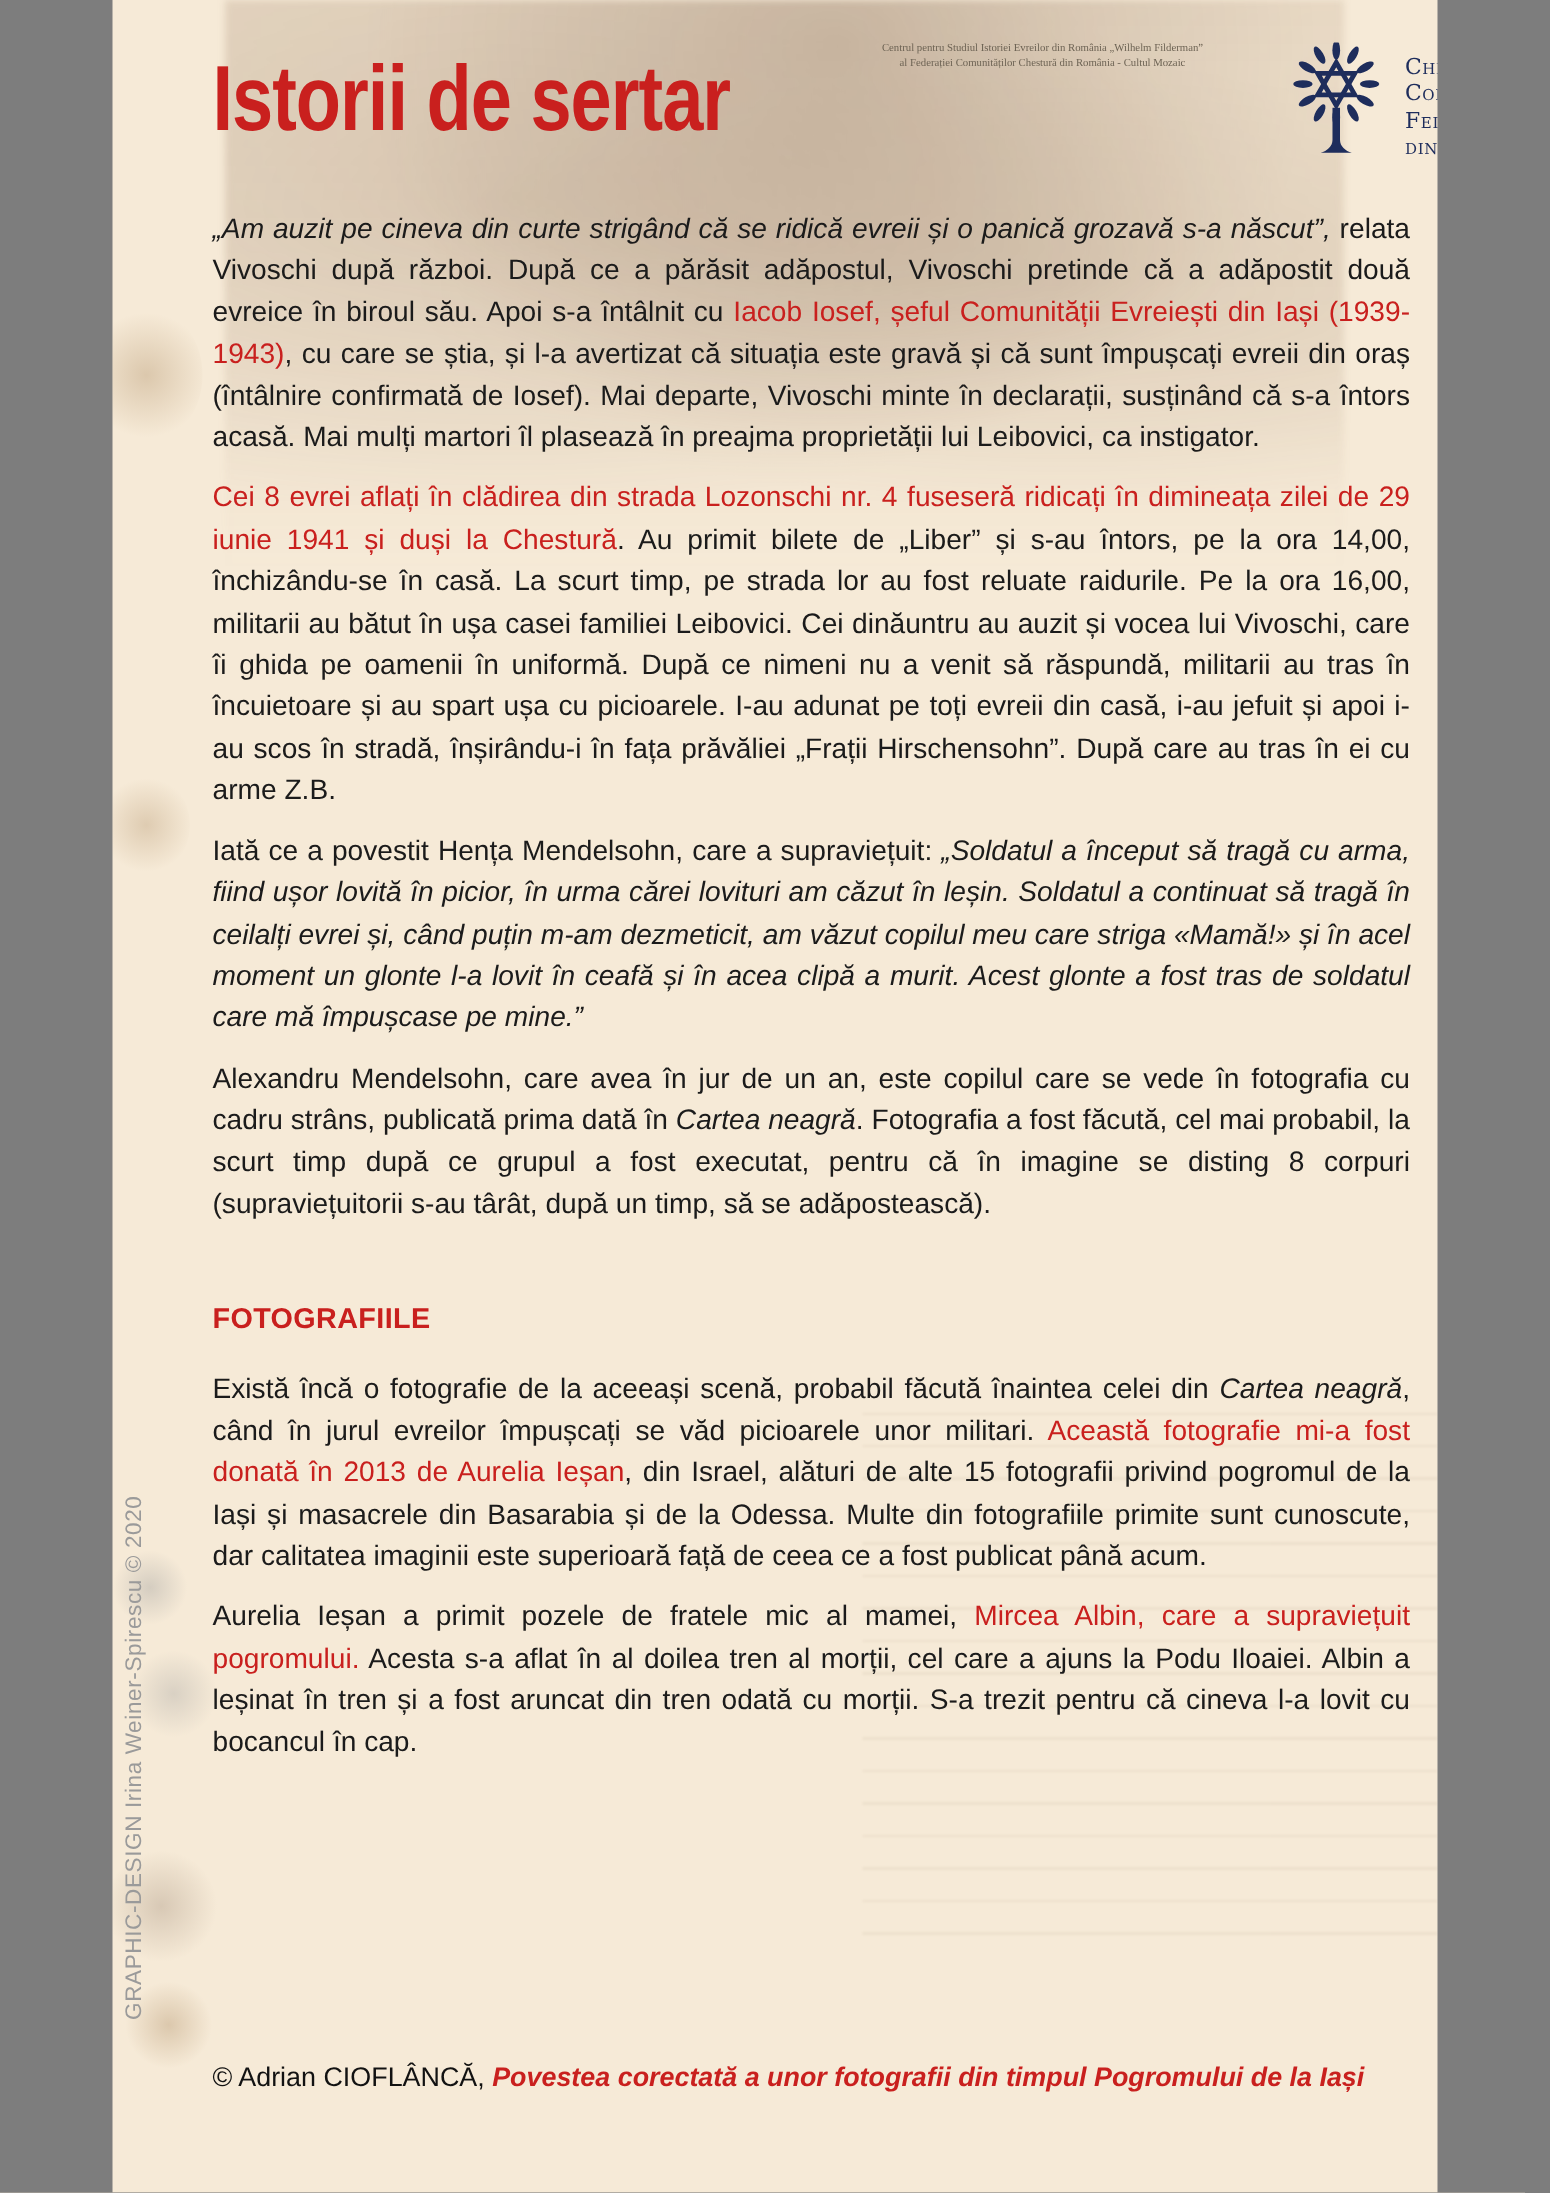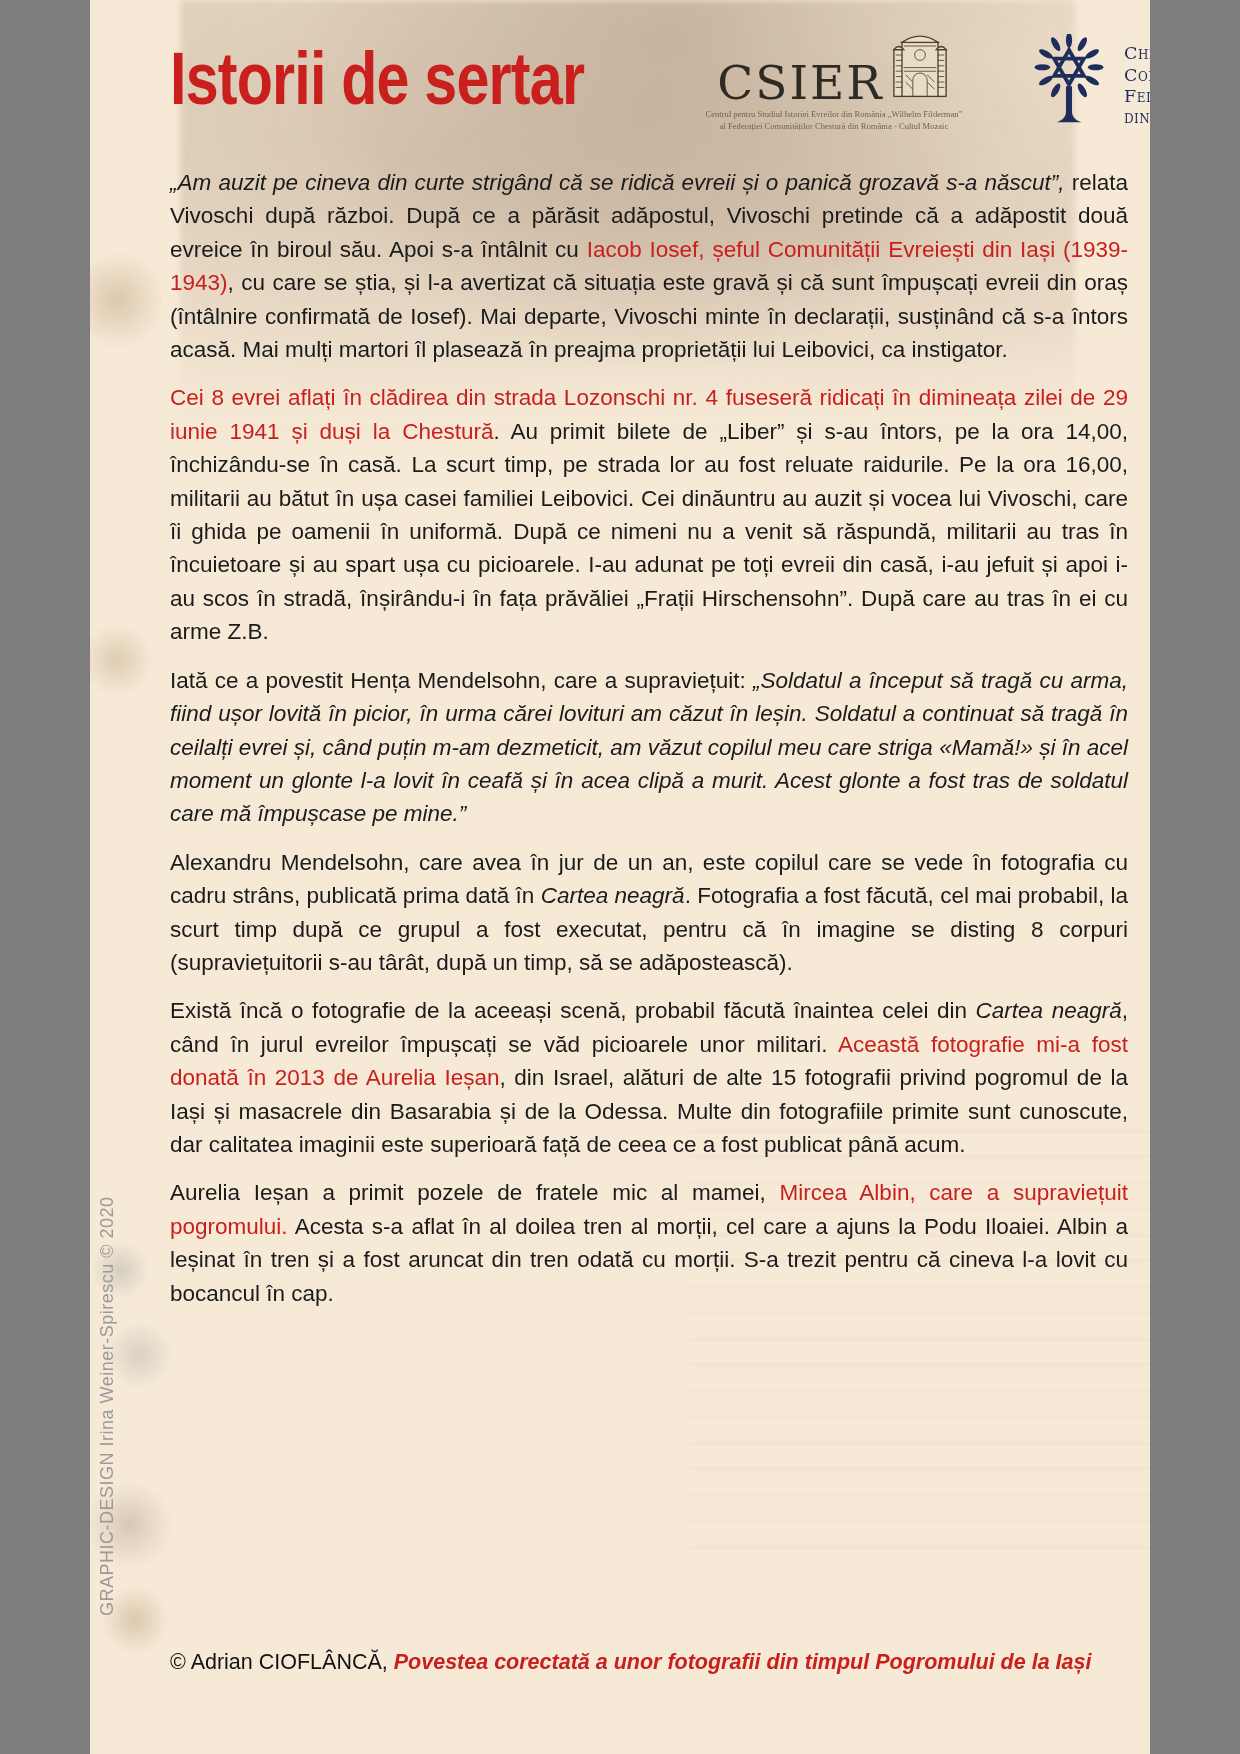--- a/index.html
+++ b/index.html
@@ -93,43 +93,20 @@
   <div class="stain s2"></div>
   <div class="stain s3"></div>
   <div class="stain s4"></div>
   <div class="stain s5"></div>
   <div class="stain s6"></div>
   <div class="stain s7"></div>
 
   <h1 class="title">Istorii de sertar</h1>
 
   <div class="csier">
-    <div class="csier-row">
-      <span class="csier-acronym">CSIER</span>
-      <span>
-        <svg width="62" height="72" viewBox="0 0 68 80" aria-hidden="true">
-          <g stroke="#4a4133" stroke-width="1.5" fill="#e9ddc4">
-            <rect x="5" y="24" width="11" height="52"></rect>
-            <rect x="52" y="24" width="11" height="52"></rect>
-            <rect x="14" y="16" width="40" height="60"></rect>
-            <path d="M14,16 Q34,2 54,16 Z"></path>
-            <path d="M5,24 Q10.5,17 16,24 Z"></path>
-            <path d="M52,24 Q57.5,17 63,24 Z"></path>
-          </g>
-          <g stroke="#4a4133" stroke-width="1.1" fill="none" opacity=".85">
-            <path d="M26,76 V58 a8,8 0 0 1 16,0 V76"></path>
-            <circle cx="34" cy="30" r="6"></circle>
-            <path d="M16,20 h36 M16,44 h36 M16,48 h36"></path>
-            <path d="M7,30 h7 M7,36 h7 M7,42 h7 M7,48 h7 M7,54 h7 M7,60 h7 M7,66 h7"></path>
-            <path d="M54,30 h7 M54,36 h7 M54,42 h7 M54,48 h7 M54,54 h7 M54,60 h7 M54,66 h7"></path>
-            <path d="M18,52 l8,8 M18,60 l8,8 M42,52 l8,8 M42,60 l8,8"></path>
-          </g>
-        </svg>
-      </span>
-    </div>
     <div class="csier-tagline">
       <div>Centrul pentru Studiul Istoriei Evreilor din România „Wilhelm Filderman”</div>
       <div>al Federației Comunităților Chestură din România - Cultul Mozaic</div>
     </div>
   </div>
 
   <div class="fcer">
     <span>
       <svg width="86" height="100" viewBox="0 -5 100 115" aria-hidden="true">
         <g fill="#1e2d5c">
@@ -159,20 +136,21 @@
       <div>Federația</div>
       <div>din Această</div>
     </div>
   </div>
 
   <main class="article">
     <p class="para"><span class="seg-i">„Am auzit pe cineva din curte strigând că se ridică evreii și o panică grozavă s-a născut”,</span><span class="seg-n"> relata Vivoschi după război. După ce a părăsit adăpostul, Vivoschi pretinde că a adăpostit două evreice în biroul său. Apoi s-a întâlnit cu </span><span class="seg-r">Iacob Iosef, șeful Comunității Evreiești din Iași (1939-1943)</span><span class="seg-n">, cu care se știa, și l-a avertizat că situația este gravă și că sunt împușcați evreii din oraș (întâlnire confirmată de Iosef). Mai departe, Vivoschi minte în declarații, susținând că s-a întors acasă. Mai mulți martori îl plasează în preajma proprietății lui Leibovici, ca instigator.</span></p>
     <p class="para"><span class="seg-r">Cei 8 evrei aflați în clădirea din strada Lozonschi nr. 4 fuseseră ridicați în dimineața zilei de 29 iunie 1941 și duși la Chestură</span><span class="seg-n">. Au primit bilete de „Liber” și s-au întors, pe la ora 14,00, închizându-se în casă. La scurt timp, pe strada lor au fost reluate raidurile. Pe la ora 16,00, militarii au bătut în ușa casei familiei Leibovici. Cei dinăuntru au auzit și vocea lui Vivoschi, care îi ghida pe oamenii în uniformă. După ce nimeni nu a venit să răspundă, militarii au tras în încuietoare și au spart ușa cu picioarele. I-au adunat pe toți evreii din casă, i-au jefuit și apoi i-au scos în stradă, înșirându-i în fața prăvăliei „Frații Hirschensohn”. După care au tras în ei cu arme Z.B.</span></p>
     <p class="para"><span class="seg-n">Iată ce a povestit Hența Mendelsohn, care a supraviețuit: </span><span class="seg-i">„Soldatul a început să tragă cu arma, fiind ușor lovită în picior, în urma cărei lovituri am căzut în leșin. Soldatul a continuat să tragă în ceilalți evrei și, când puțin m-am dezmeticit, am văzut copilul meu care striga «Mamă!» și în acel moment un glonte l-a lovit în ceafă și în acea clipă a murit. Acest glonte a fost tras de soldatul care mă împușcase pe mine.”</span></p>
     <p class="para"><span class="seg-n">Alexandru Mendelsohn, care avea în jur de un an, este copilul care se vede în fotografia cu cadru strâns, publicată prima dată în </span><span class="seg-i">Cartea neagră</span><span class="seg-n">. Fotografia a fost făcută, cel mai probabil, la scurt timp după ce grupul a fost executat, pentru că în imagine se disting 8 corpuri (supraviețuitorii s-au târât, după un timp, să se adăpostească).</span></p>
+    <h2 class="heading">FOTOGRAFIILE</h2>
     <p class="para"><span class="seg-n">Există încă o fotografie de la aceeași scenă, probabil făcută înaintea celei din </span><span class="seg-i">Cartea neagră</span><span class="seg-n">, când în jurul evreilor împușcați se văd picioarele unor militari. </span><span class="seg-r">Această fotografie mi-a fost donată în 2013 de Aurelia Ieșan</span><span class="seg-n">, din Israel, alături de alte 15 fotografii privind pogromul de la Iași și masacrele din Basarabia și de la Odessa. Multe din fotografiile primite sunt cunoscute, dar calitatea imaginii este superioară față de ceea ce a fost publicat până acum.</span></p>
     <p class="para"><span class="seg-n">Aurelia Ieșan a primit pozele de fratele mic al mamei, </span><span class="seg-r">Mircea Albin, care a supraviețuit pogromului.</span><span class="seg-n"> Acesta s-a aflat în al doilea tren al morții, cel care a ajuns la Podu Iloaiei. Albin a leșinat în tren și a fost aruncat din tren odată cu morții. S-a trezit pentru că cineva l-a lovit cu bocancul în cap.</span></p>
   </main>
 
   <div class="page-footer">
     <span>© Adrian CIOFLÂNCĂ, </span><span class="footer-work">Povestea corectată a unor fotografii din timpul Pogromului de la Iași</span>
   </div>
 
   <div class="vertical-credit">GRAPHIC-DESIGN Irina Weiner-Spirescu © 2020</div>
 

